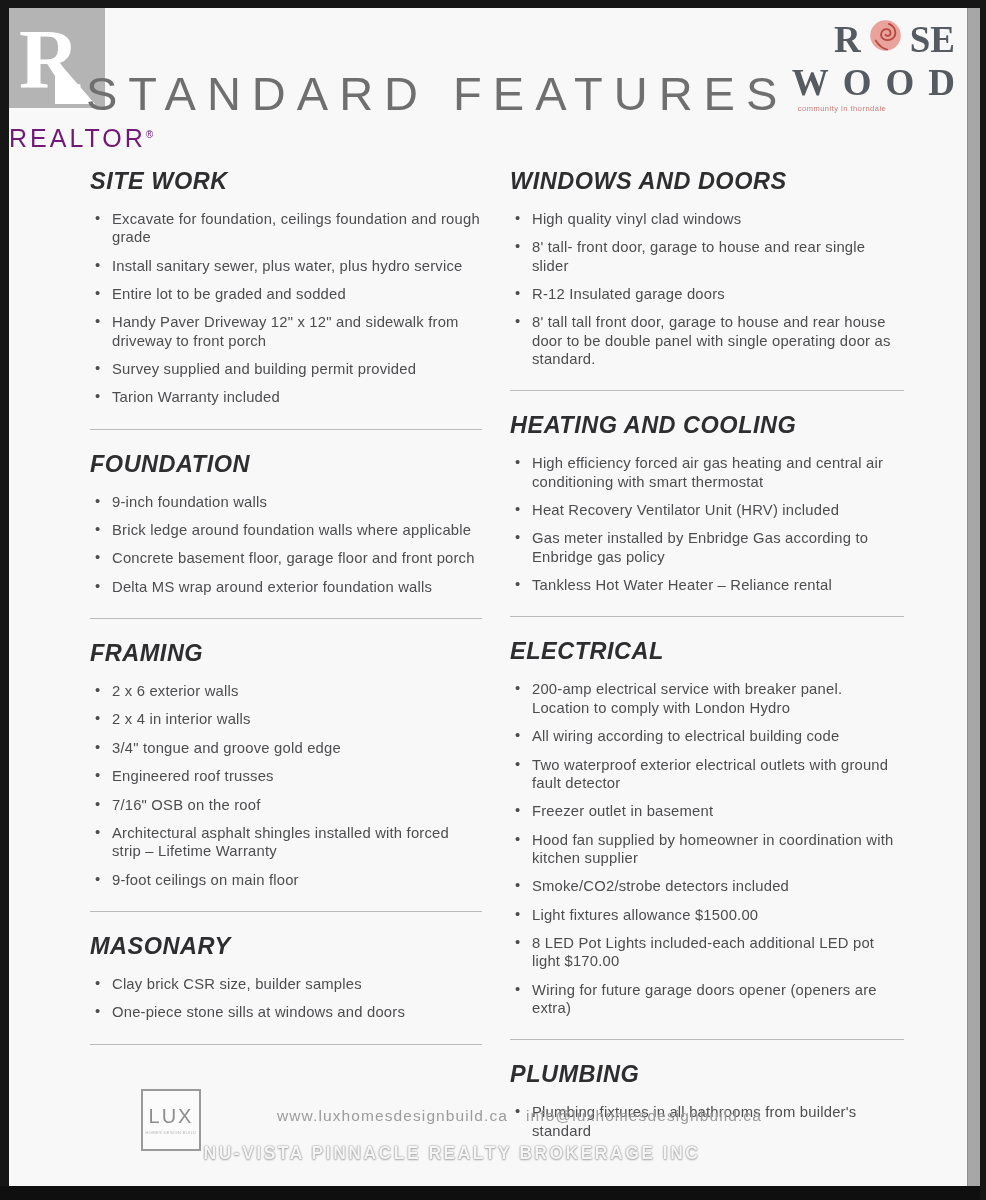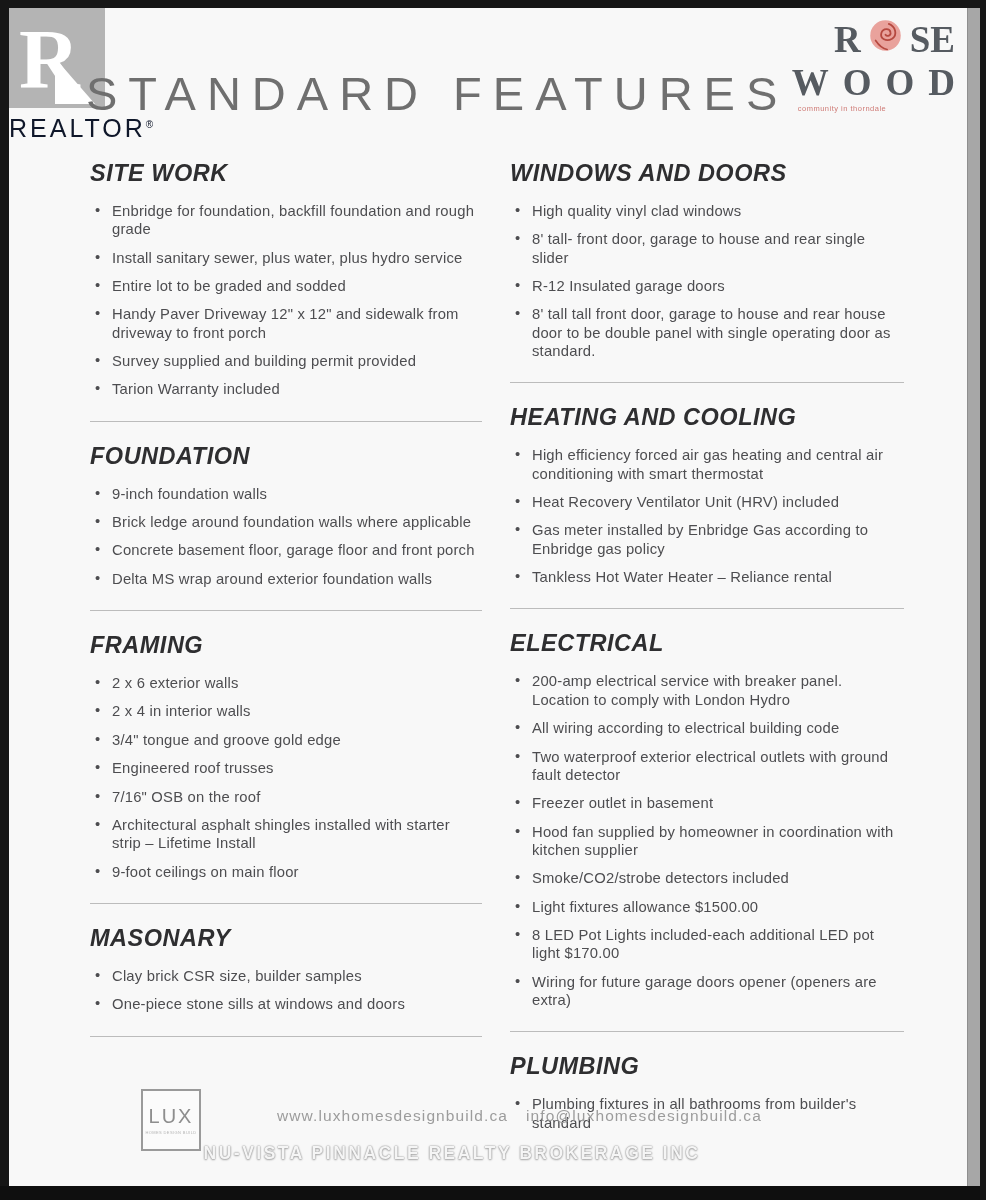--- a/index.html
+++ b/index.html
@@ -10,35 +10,35 @@
   }
   
   .frame-top{position:absolute;left:0;top:0;width:986px;height:8px;background:#161616;z-index:30;}
   .frame-left{position:absolute;left:0;top:0;width:9px;height:1200px;background:#161616;z-index:30;}
   .frame-bottom{position:absolute;left:0;top:1186px;width:986px;height:14px;background:#0f0f0f;z-index:30;}
   .frame-right{position:absolute;left:980px;top:0;width:6px;height:1200px;background:#161616;z-index:30;}
   .scroll-strip{position:absolute;left:967px;top:0;width:13px;height:1200px;background:#a7a7a7;border-left:1px solid #8f8f8f;z-index:29;}
 
   
   .realtor-logo{position:absolute;left:9px;top:8px;z-index:2;}
-  .realtor-text{font-size:25px;color:#0f172a;letter-spacing:3px;margin-top:2px;font-weight:400;text-align:right;}
+  .realtor-text{font-size:25px;color:#701a75;letter-spacing:3px;margin-top:12px;font-weight:400;text-align:right;}
   .realtor-text sup{font-size:10px;}
   .page-title{
     position:absolute;left:86px;top:66px;z-index:3;white-space:nowrap;
     font-size:47px;font-weight:300;color:#6f6f6f;letter-spacing:11px;
   }
   .rosewood{position:absolute;right:31px;top:18px;text-align:right;color:#565b61;font-family:"Liberation Serif",serif;}
   .rw-line1{display:flex;justify-content:flex-end;align-items:center;gap:8px;font-size:37px;font-weight:600;}
   .rw-line2{font-size:37px;font-weight:600;letter-spacing:14px;margin-right:-14px;margin-top:0px;margin-left:36px;}
   .rw-tagline-row{position:absolute;left:729px;top:98px;width:226px;display:flex;align-items:center;gap:6px;z-index:2;flex-direction:column;}
   .rw-rule{flex:1;height:1px;background:#c9c9c9;}
   .rw-tagline{font-size:7.5px;color:#cf7b76;letter-spacing:0.5px;white-space:nowrap;font-family:"Liberation Sans",sans-serif;}
 
   
-  .col{position:absolute;top:160px;z-index:2;}
+  .col{position:absolute;top:168px;z-index:2;}
   .col-left{left:90px;width:392px;}
   .col-right{left:510px;width:394px;}
   .section h2{
     margin:0 0 15px 0;font-style:italic;font-weight:bold;
     font-size:23.5px;color:#2e2e30;letter-spacing:0.5px;
   }
   .section ul{list-style:none;margin:0;padding:0;}
   .section li{
     position:relative;padding-left:22px;margin-bottom:10px;
     font-size:14.8px;line-height:1.24;color:#4d4d50;letter-spacing:0.2px;
@@ -98,21 +98,21 @@
   </div>
   <div class="rw-tagline-row">
     <span class="rw-rule"></span>
     <span class="rw-tagline">community in thorndale</span>
   </div>
 
   <div class="col col-left">
       <section class="section">
         <h2>SITE WORK</h2>
         <ul>
-          <li>Enbridge for foundation, backfill foundation and rough grade</li>
+          <li>Excavate for foundation, ceilings foundation and rough grade</li>
           <li>Install sanitary sewer, plus water, plus hydro service</li>
           <li>Entire lot to be graded and sodded</li>
           <li>Handy Paver Driveway 12" x 12" and sidewalk from driveway to front porch</li>
           <li>Survey supplied and building permit provided</li>
           <li>Tarion Warranty included</li>
         </ul>
       </section>
       <hr class="divider">
       <section class="section">
         <h2>FOUNDATION</h2>
@@ -125,21 +125,21 @@
       </section>
       <hr class="divider">
       <section class="section">
         <h2>FRAMING</h2>
         <ul>
           <li>2 x 6 exterior walls</li>
           <li>2 x 4 in interior walls</li>
           <li>3/4" tongue and groove gold edge</li>
           <li>Engineered roof trusses</li>
           <li>7/16" OSB on the roof</li>
-          <li>Architectural asphalt shingles installed with starter strip – Lifetime Install</li>
+          <li>Architectural asphalt shingles installed with forced strip – Lifetime Warranty</li>
           <li>9-foot ceilings on main floor</li>
         </ul>
       </section>
       <hr class="divider">
       <section class="section">
         <h2>MASONARY</h2>
         <ul>
           <li>Clay brick CSR size, builder samples</li>
           <li>One-piece stone sills at windows and doors</li>
         </ul>

